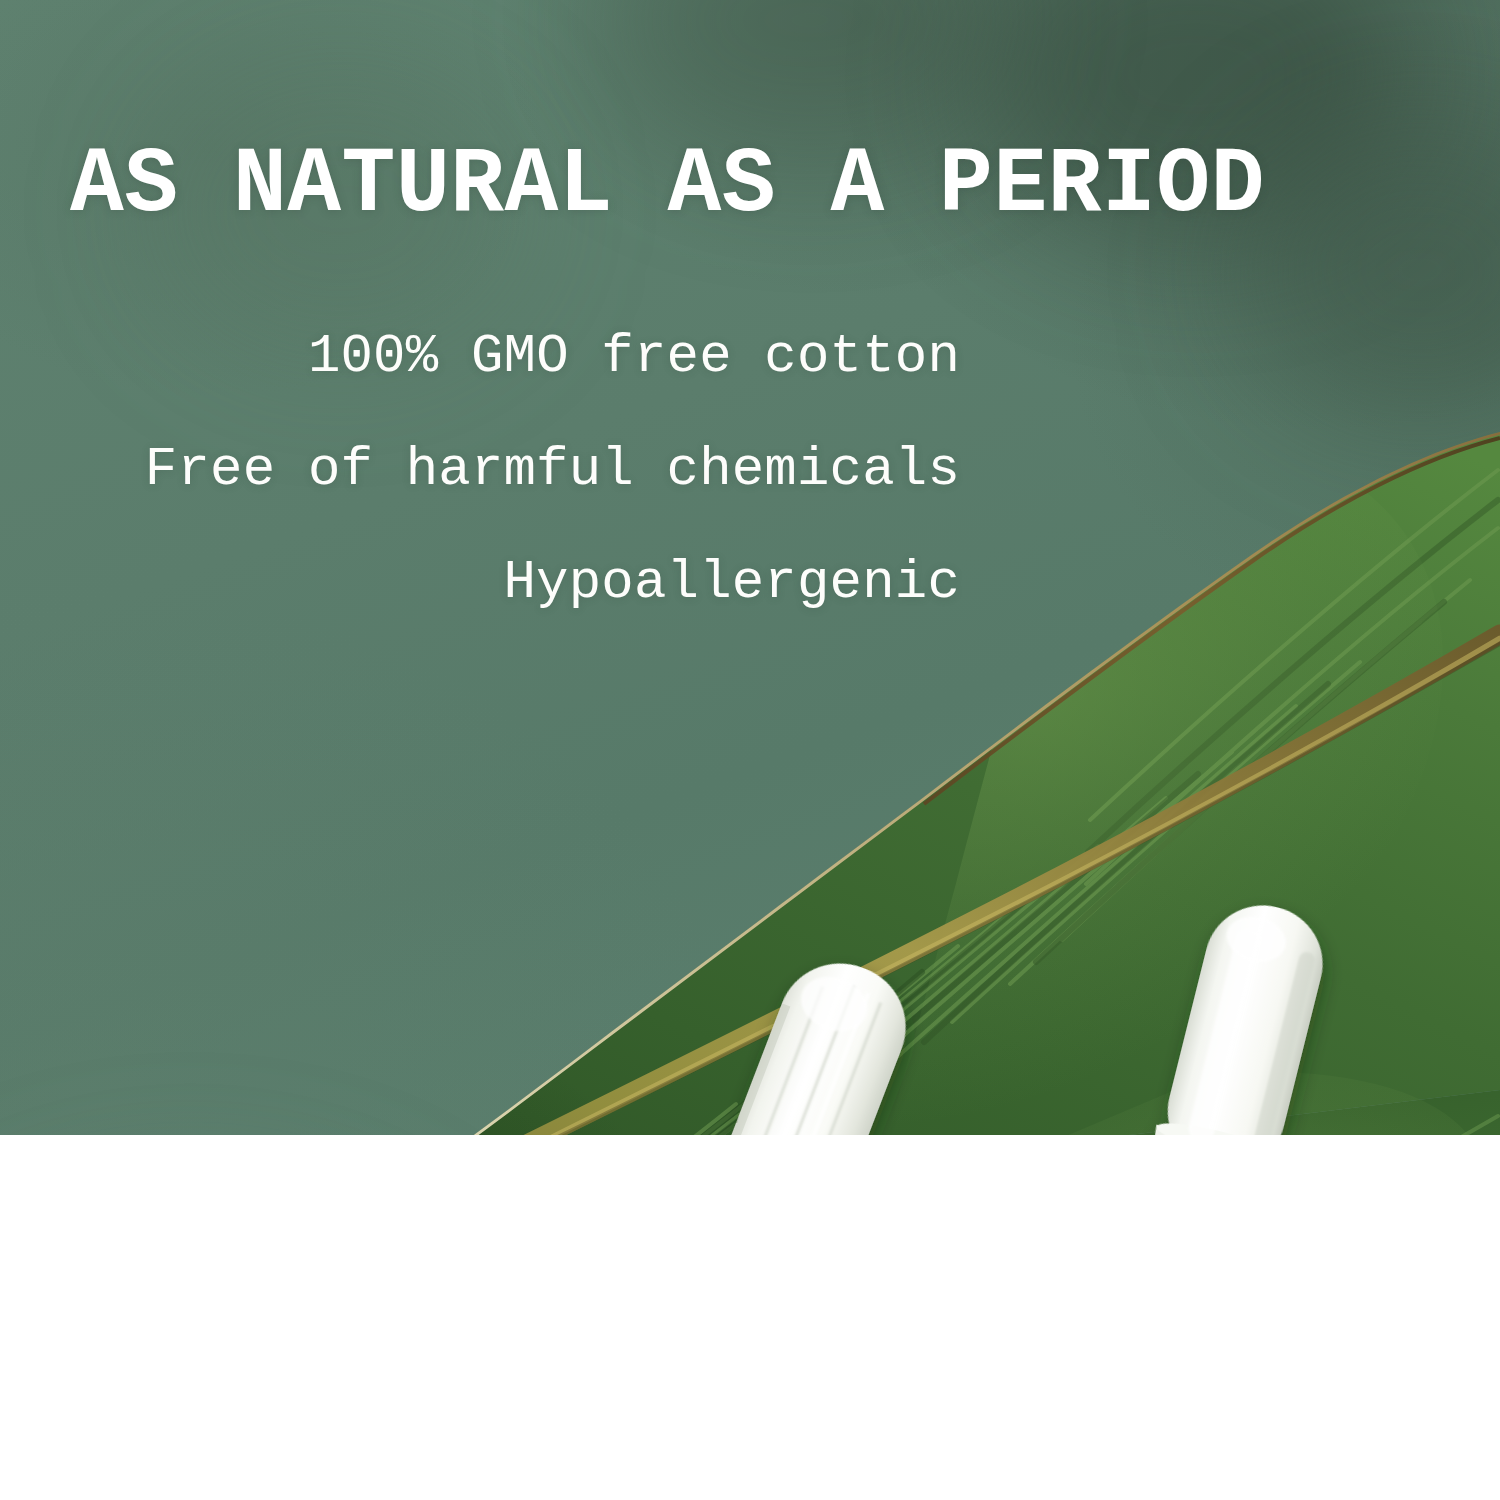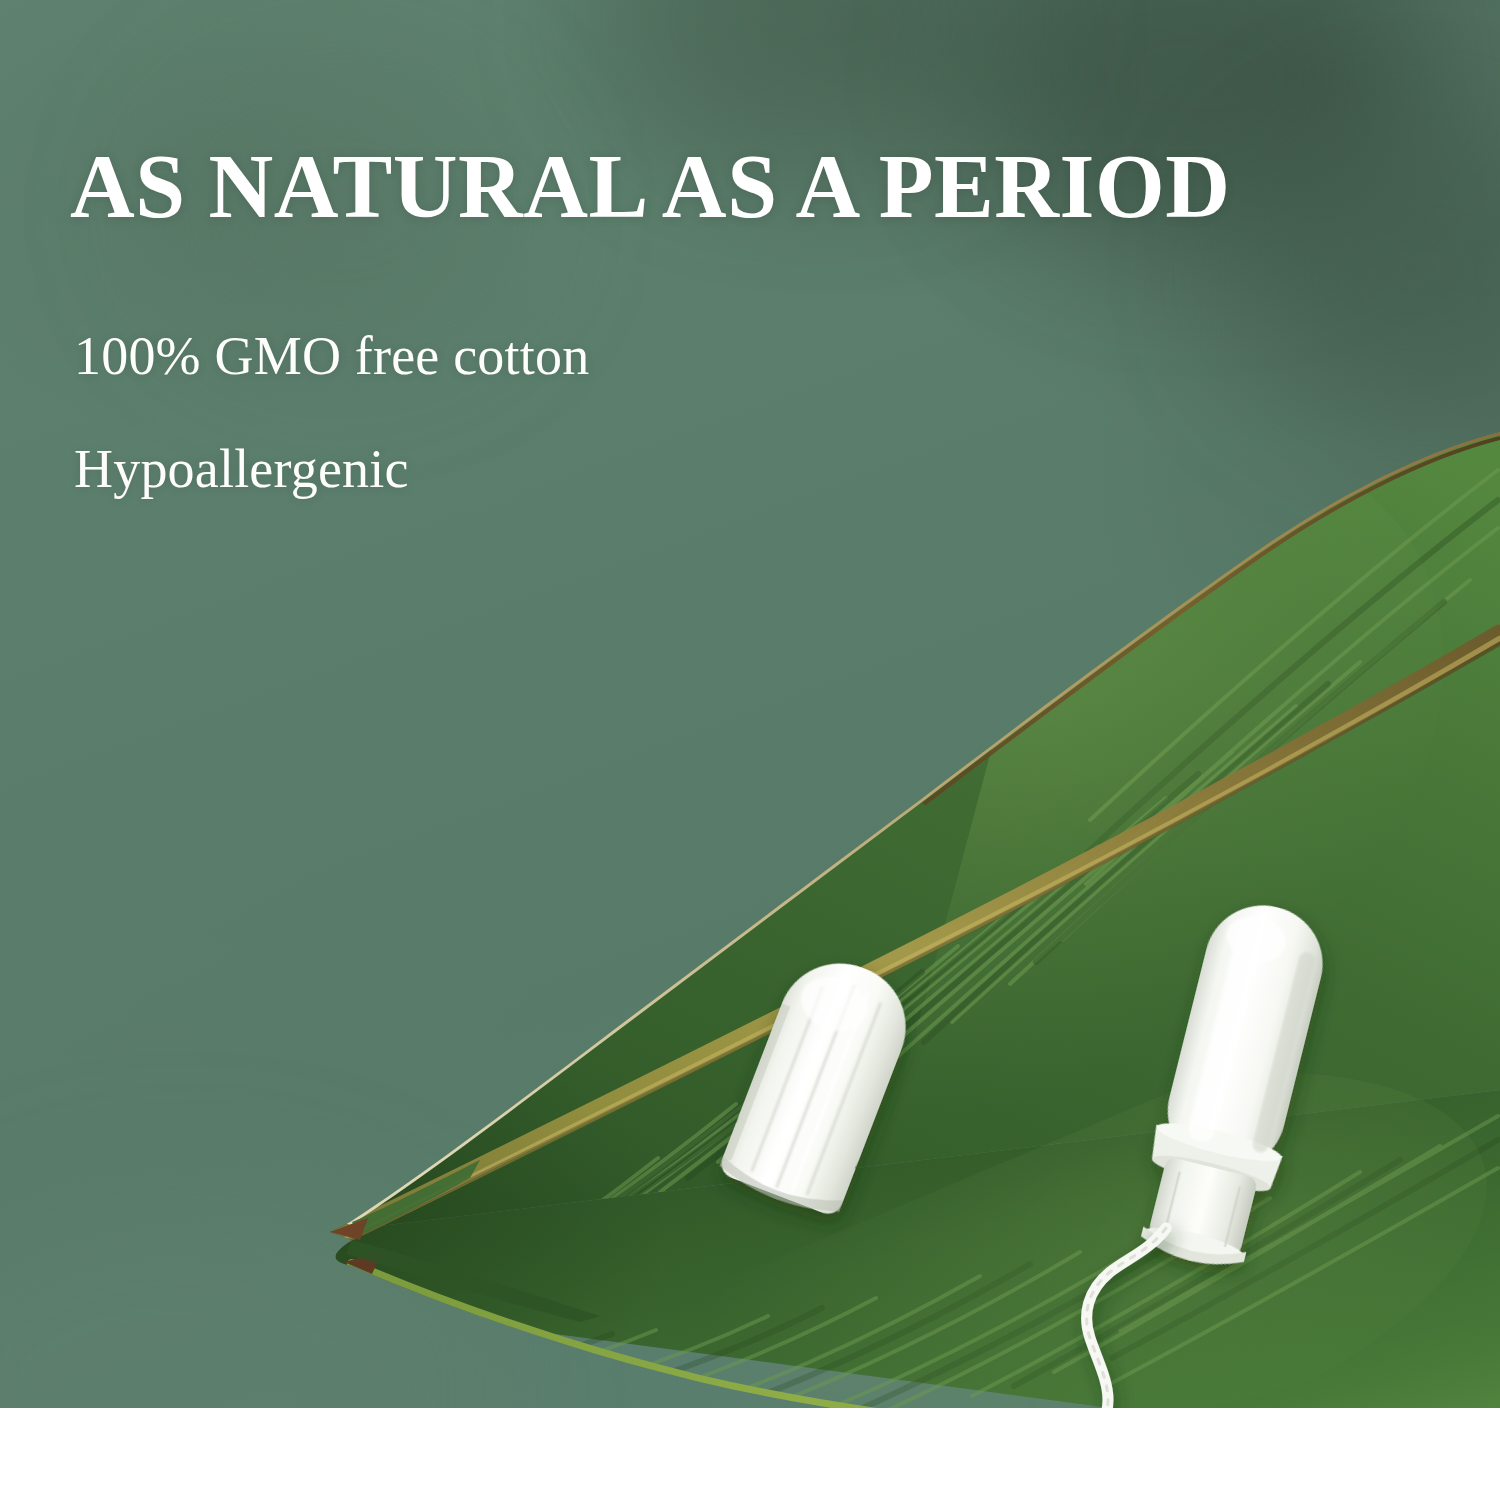--- a/index.html
+++ b/index.html
@@ -4,23 +4,23 @@
 <title>As Natural As A Period</title>
 <style>
   html, body {
     margin: 0;
     padding: 0;
     background: #ffffff;
   }
   #stage {
     position: relative;
     width: 1500px;
-    height: 1408px;
+    height: 1135px;
     overflow: hidden;
-    font-family: Liberation Serif, serif;
+    font-family: Liberation Mono, monospace;
     background: #5d8070;
   }
 
   
   .bg-base {
     position: absolute;
     inset: 0;
     background:
       radial-gradient(ellipse 700px 520px at 88% 6%,  rgba(58,80,66,0.55) 0%, rgba(58,80,66,0) 70%),
       radial-gradient(ellipse 520px 380px at 58% 2%,  rgba(64,88,72,0.42) 0%, rgba(64,88,72,0) 72%),
@@ -65,23 +65,24 @@
     font-weight: 700;
     letter-spacing: 0.5px;
     color: #ffffff;
     white-space: nowrap;
     transform: scaleX(0.975);
     transform-origin: left top;
     text-shadow: 0 1px 10px rgba(40,60,48,0.22);
   }
   .bullets {
     position: absolute;
-    left: 74px;
+    left: 60px;
     top: 300px;
     width: 900px;
+    text-align: right;
   }
   .bullet {
     font-size: 54px;
     line-height: 113px;
     font-weight: 300;
     color: #fdfdfb;
     white-space: nowrap;
     letter-spacing: 0.2px;
     text-shadow: 0 1px 8px rgba(40,60,48,0.20);
   }
@@ -383,17 +384,18 @@
         <path d="M 1094,1430 L 1104,1470 L 1100,1498 L 1090,1466 Z" fill="#fafbf7"></path>
       </g>
     </svg>
   </div>
 
   <div class="text-layer">
     <div class="headline">AS NATURAL AS A PERIOD</div>
 
     <div class="bullets">
       <div class="bullet">100% GMO free cotton</div>
+      <div class="bullet">Free of harmful chemicals</div>
       <div class="bullet">Hypoallergenic</div>
     </div>
   </div>
 
 </div>
 
 </body></html>

